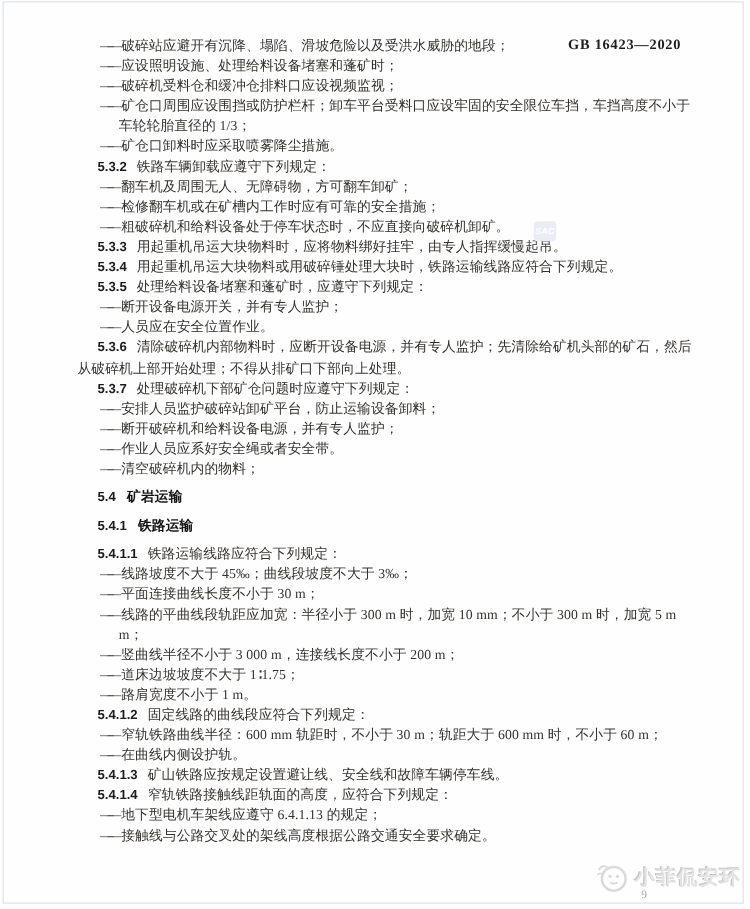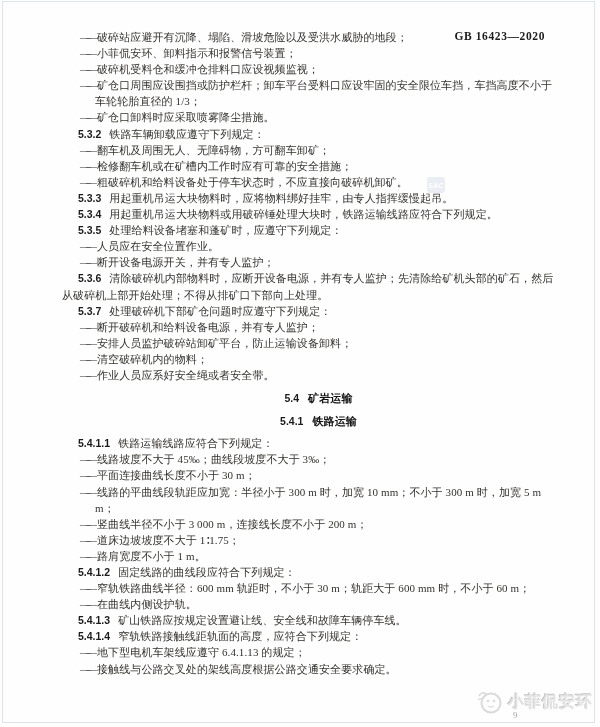--- a/index.html
+++ b/index.html
@@ -39,21 +39,20 @@
   }
   .num{
     font-family:"Liberation Sans","DejaVu Sans",sans-serif;
     font-weight:700;font-size:10.5px;color:#1b1b1b;
     margin-right:8px;letter-spacing:0;padding-left:16px;
   }
   .heading{
     font-family:"Liberation Sans","DejaVu Sans",sans-serif;
     font-weight:700;color:#141414;
     margin:7px 0 6px 0;
-    text-align:center;
   }
   .heading .num{margin-right:9px;}
   .clause{margin:0;}
   .sac-badge{
     position:absolute;left:427px;top:177px;
     width:18px;height:16px;border-radius:3px;
     background:#eaedf4;
     color:#ffffff;
     font:italic 700 7px "Liberation Sans","DejaVu Sans",sans-serif;
     display:flex;align-items:center;justify-content:center;
@@ -80,39 +79,39 @@
 </head>
 <body>
 
 <div class="page">
   <div class="page-border"></div>
 
   <div class="doc-header">GB 16423—2020</div>
 
   <div class="content" id="content">
       <p class="line dash"><span class="marker">——</span><span>破碎站应避开有沉降、塌陷、滑坡危险以及受洪水威胁的地段；</span></p>
-      <p class="line dash"><span class="marker">——</span><span>小菲侃安环、卸料指示和报警信号装置；</span></p>
+      <p class="line dash"><span class="marker">——</span><span>应设照明设施、处理给料设备堵塞和蓬矿时；</span></p>
       <p class="line dash"><span class="marker">——</span><span>破碎机受料仓和缓冲仓排料口应设视频监视；</span></p>
       <p class="line dash"><span class="marker">——</span><span>矿仓口周围应设围挡或防护栏杆；卸车平台受料口应设牢固的安全限位车挡，车挡高度不小于车轮轮胎直径的 1/3；</span></p>
       <p class="line dash"><span class="marker">——</span><span>矿仓口卸料时应采取喷雾降尘措施。</span></p>
       <p class="line clause"><span class="num">5.3.2</span><span>铁路车辆卸载应遵守下列规定：</span></p>
       <p class="line dash"><span class="marker">——</span><span>翻车机及周围无人、无障碍物，方可翻车卸矿；</span></p>
       <p class="line dash"><span class="marker">——</span><span>检修翻车机或在矿槽内工作时应有可靠的安全措施；</span></p>
       <p class="line dash"><span class="marker">——</span><span>粗破碎机和给料设备处于停车状态时，不应直接向破碎机卸矿。</span></p>
       <p class="line clause"><span class="num">5.3.3</span><span>用起重机吊运大块物料时，应将物料绑好挂牢，由专人指挥缓慢起吊。</span></p>
       <p class="line clause"><span class="num">5.3.4</span><span>用起重机吊运大块物料或用破碎锤处理大块时，铁路运输线路应符合下列规定。</span></p>
       <p class="line clause"><span class="num">5.3.5</span><span>处理给料设备堵塞和蓬矿时，应遵守下列规定：</span></p>
+      <p class="line dash"><span class="marker">——</span><span>断开设备电源开关，并有专人监护；</span></p>
       <p class="line dash"><span class="marker">——</span><span>人员应在安全位置作业。</span></p>
-      <p class="line dash"><span class="marker">——</span><span>断开设备电源开关，并有专人监护；</span></p>
       <p class="line clause"><span class="num">5.3.6</span><span>清除破碎机内部物料时，应断开设备电源，并有专人监护；先清除给矿机头部的矿石，然后从破碎机上部开始处理；不得从排矿口下部向上处理。</span></p>
       <p class="line clause"><span class="num">5.3.7</span><span>处理破碎机下部矿仓问题时应遵守下列规定：</span></p>
+      <p class="line dash"><span class="marker">——</span><span>安排人员监护破碎站卸矿平台，防止运输设备卸料；</span></p>
       <p class="line dash"><span class="marker">——</span><span>断开破碎机和给料设备电源，并有专人监护；</span></p>
-      <p class="line dash"><span class="marker">——</span><span>安排人员监护破碎站卸矿平台，防止运输设备卸料；</span></p>
+      <p class="line dash"><span class="marker">——</span><span>作业人员应系好安全绳或者安全带。</span></p>
       <p class="line dash"><span class="marker">——</span><span>清空破碎机内的物料；</span></p>
-      <p class="line dash"><span class="marker">——</span><span>作业人员应系好安全绳或者安全带。</span></p>
       <p class="line heading"><span class="num">5.4</span><span>矿岩运输</span></p>
       <p class="line heading"><span class="num">5.4.1</span><span>铁路运输</span></p>
       <p class="line clause"><span class="num">5.4.1.1</span><span>铁路运输线路应符合下列规定：</span></p>
       <p class="line dash"><span class="marker">——</span><span>线路坡度不大于 45‰；曲线段坡度不大于 3‰；</span></p>
       <p class="line dash"><span class="marker">——</span><span>平面连接曲线长度不小于 30 m；</span></p>
       <p class="line dash"><span class="marker">——</span><span>线路的平曲线段轨距应加宽：半径小于 300 m 时，加宽 10 mm；不小于 300 m 时，加宽 5 mm；</span></p>
       <p class="line dash"><span class="marker">——</span><span>竖曲线半径不小于 3 000 m，连接线长度不小于 200 m；</span></p>
       <p class="line dash"><span class="marker">——</span><span>道床边坡坡度不大于 1∶1.75；</span></p>
       <p class="line dash"><span class="marker">——</span><span>路肩宽度不小于 1 m。</span></p>
       <p class="line clause"><span class="num">5.4.1.2</span><span>固定线路的曲线段应符合下列规定：</span></p>

